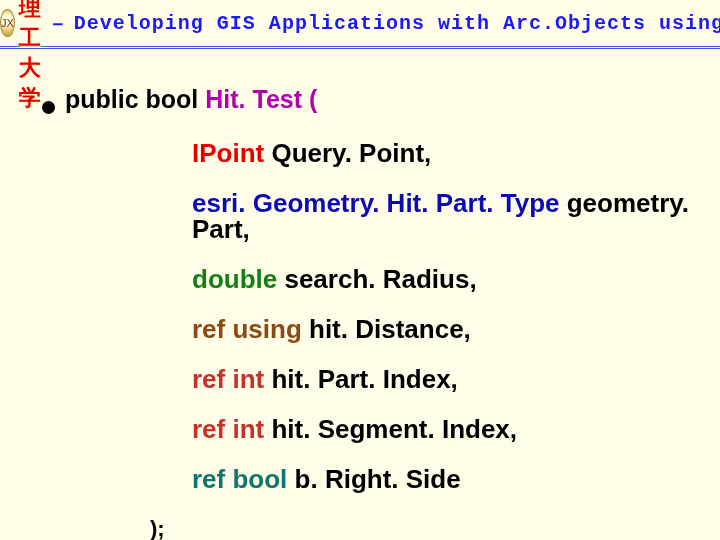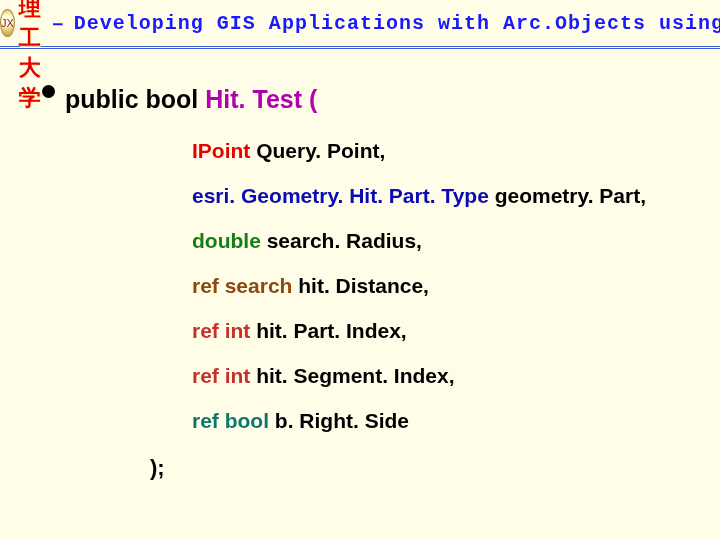--- a/index.html
+++ b/index.html
@@ -54,36 +54,36 @@
     letter-spacing: 1px;
     white-space: nowrap;
   }
   .content {
     padding: 36px 0 0 42px;
   }
   .sigline {
     font-size: 25px;
     font-weight: bold;
     display: flex;
-    align-items: flex-start;
+    align-items: flex-end;
     gap: 10px;
   }
   .bullet {
     width: 13px;
     height: 13px;
     background: #000;
     border-radius: 50%;
     flex: 0 0 auto;
   }
   .kw-public-bool { color: #000; }
   .methodname { color: #b000b0; }
   .methodname .paren { color: #b000b0; }
   .params {
     margin: 26px 0 0 150px;
-    font-size: 21px;
+    font-size: 26px;
     font-weight: bold;
     line-height: 1.0;
   }
   .param {
     margin-bottom: 24px;
   }
   .type-ipoint   { color: #e60000; }
   .type-double   { color: #157f15; }
   .type-esri     { color: #0b0bb5; }
   .type-ref      { color: #8a4a12; }
@@ -120,21 +120,21 @@
         <span class="paren">(</span>
       </span>
     </span>
   </div>
 
   <div class="params" id="params-container">
 
   <div class="param"><span class="type-ipoint">IPoint </span><span class="argname">Query. Point,</span></div>
       <div class="param"><span class="type-esri">esri. Geometry. Hit. Part. Type </span><span class="argname">geometry. Part,</span></div>
       <div class="param"><span class="type-double">double </span><span class="argname">search. Radius,</span></div>
-      <div class="param"><span class="type-ref">ref search </span><span class="argname">hit. Distance,</span></div>
+      <div class="param"><span class="type-ref">ref using </span><span class="argname">hit. Distance,</span></div>
       <div class="param"><span class="type-refint">ref int </span><span class="argname">hit. Part. Index,</span></div>
       <div class="param"><span class="type-refint">ref int </span><span class="argname">hit. Segment. Index,</span></div>
       <div class="param"><span class="type-refbool">ref bool </span><span class="argname">b. Right. Side</span></div>
     </div>
 
   <div class="closing">);</div>
 
 </div>
 
 </body></html>

